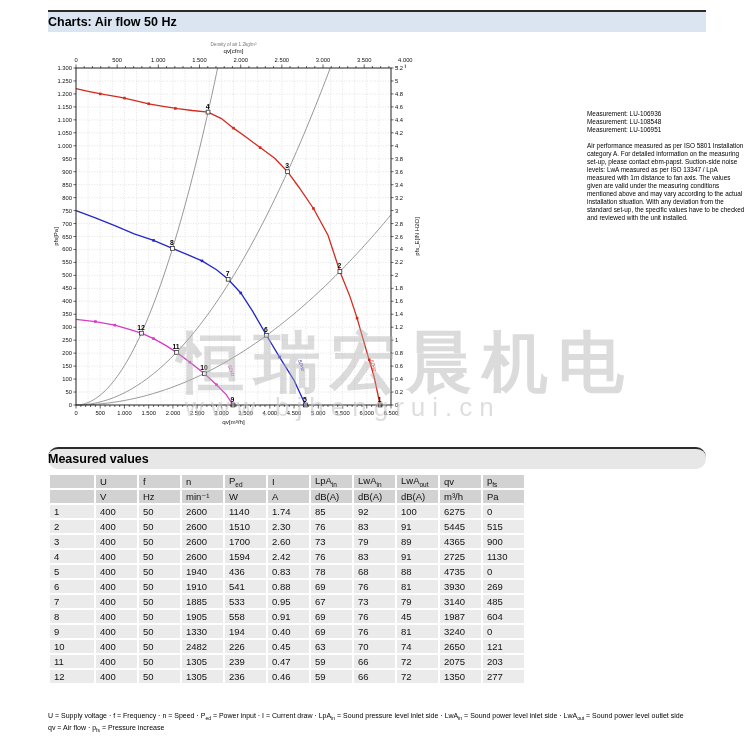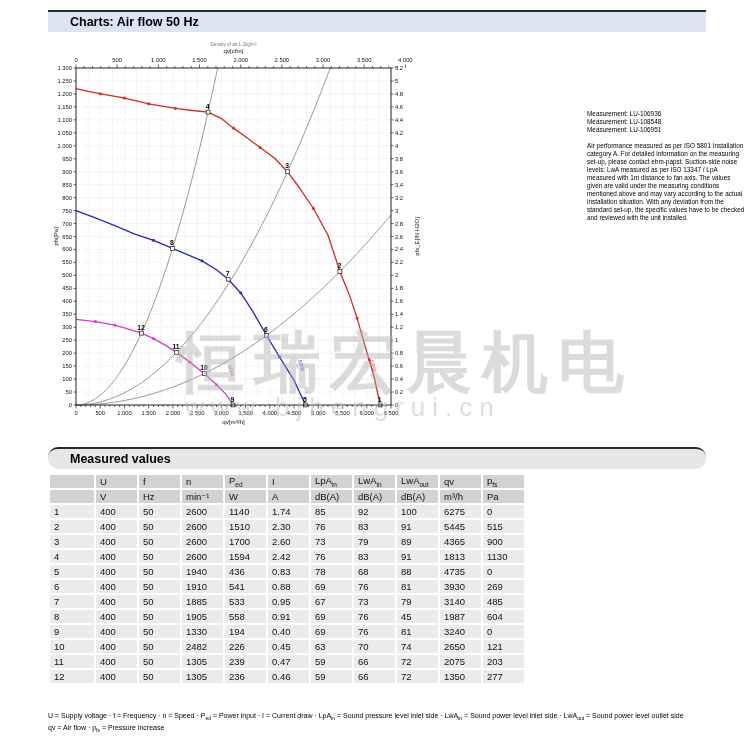--- a/index.html
+++ b/index.html
@@ -1,20 +1,20 @@
 <!DOCTYPE html>
 <html><head>
 <meta charset="utf-8">
 <style>
   html,body{margin:0;padding:0;}
   body{background:#fff;font-family:"Liberation Sans","DejaVu Sans",sans-serif;}
   .page{position:relative;width:750px;height:747px;background:#fff;overflow:hidden;}
 
   .section-bar{position:absolute;left:48px;width:658px;border-top:2px solid #2b2b2b;
-    font-weight:bold;font-size:12.5px;color:#000;padding:3px 0 3px 22px;box-sizing:border-box;}
+    font-weight:bold;font-size:12.5px;color:#000;padding:3px 0 3px 0;box-sizing:border-box;}
   .bar-charts{top:10px;background:#dbe5f2;}
   .bar-measured{top:447px;background:#e7e7e7;border-radius:10px;}
 
   .chart-wrap{position:absolute;left:50px;top:36px;width:400px;height:408px;}
 
   .notes{position:absolute;left:587px;top:110px;width:160px;font-size:6.4px;line-height:1.25;color:#000;}
   .notes .meas-line{white-space:nowrap;}
   .notes .disclaimer{margin-top:8px;}
 
   .watermark-cn{position:absolute;left:178px;top:318px;width:420px;font-size:66px;font-weight:bold;
@@ -475,21 +475,21 @@
         <tr>
           <td class="c0">4</td>
           <td class="c">400</td>
           <td class="c">50</td>
           <td class="c">2600</td>
           <td class="c">1594</td>
           <td class="c">2.42</td>
           <td class="c">76</td>
           <td class="c">83</td>
           <td class="c">91</td>
-          <td class="c">1813</td>
+          <td class="c">2725</td>
           <td class="c">1130</td>
         </tr>
         <tr>
           <td class="c0">5</td>
           <td class="c">400</td>
           <td class="c">50</td>
           <td class="c">1940</td>
           <td class="c">436</td>
           <td class="c">0.83</td>
           <td class="c">78</td>

